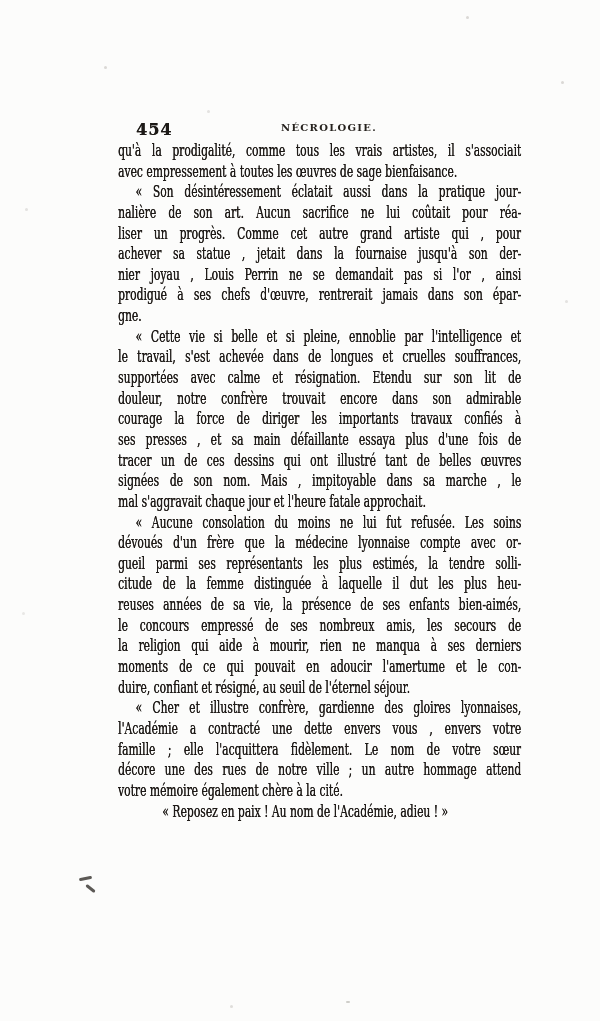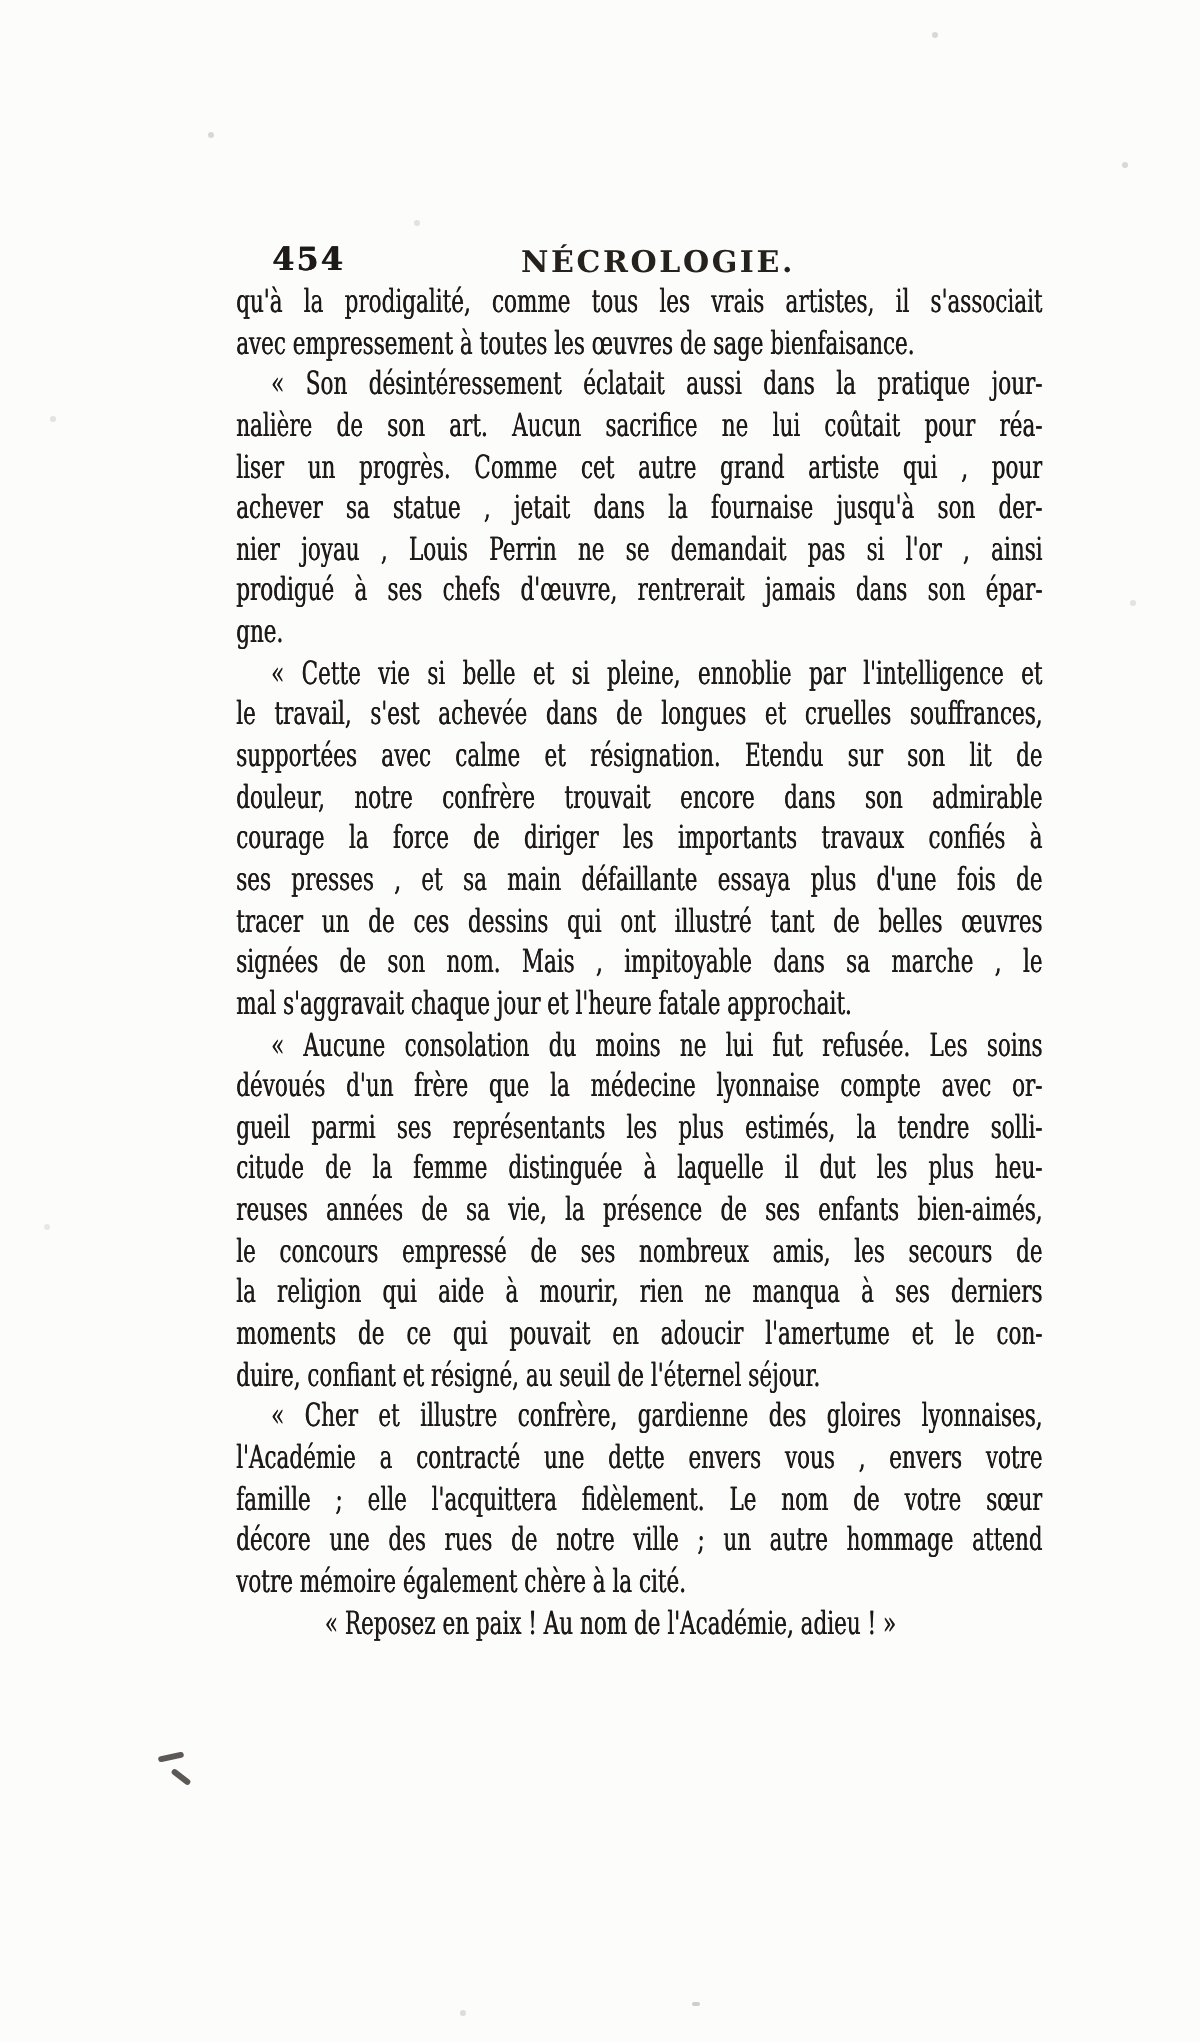--- a/index.html
+++ b/index.html
@@ -28,21 +28,21 @@
     font-weight: bold;
     letter-spacing: 1px;
     color: #1d1a17;
     text-shadow: 0.3px 0 0 currentColor;
   }
   .running-title {
     position: absolute;
     left: 329px;
     top: 122px;
     transform: translateX(-50%);
-    font-size: 15px;
+    font-size: 10px;
     font-weight: 600;
     letter-spacing: 1.3px;
     color: #25211d;
   }
   .text-block {
     position: absolute;
     left: 118px;
     top: 141px;
     width: 600px;
     transform: scaleX(0.672);

